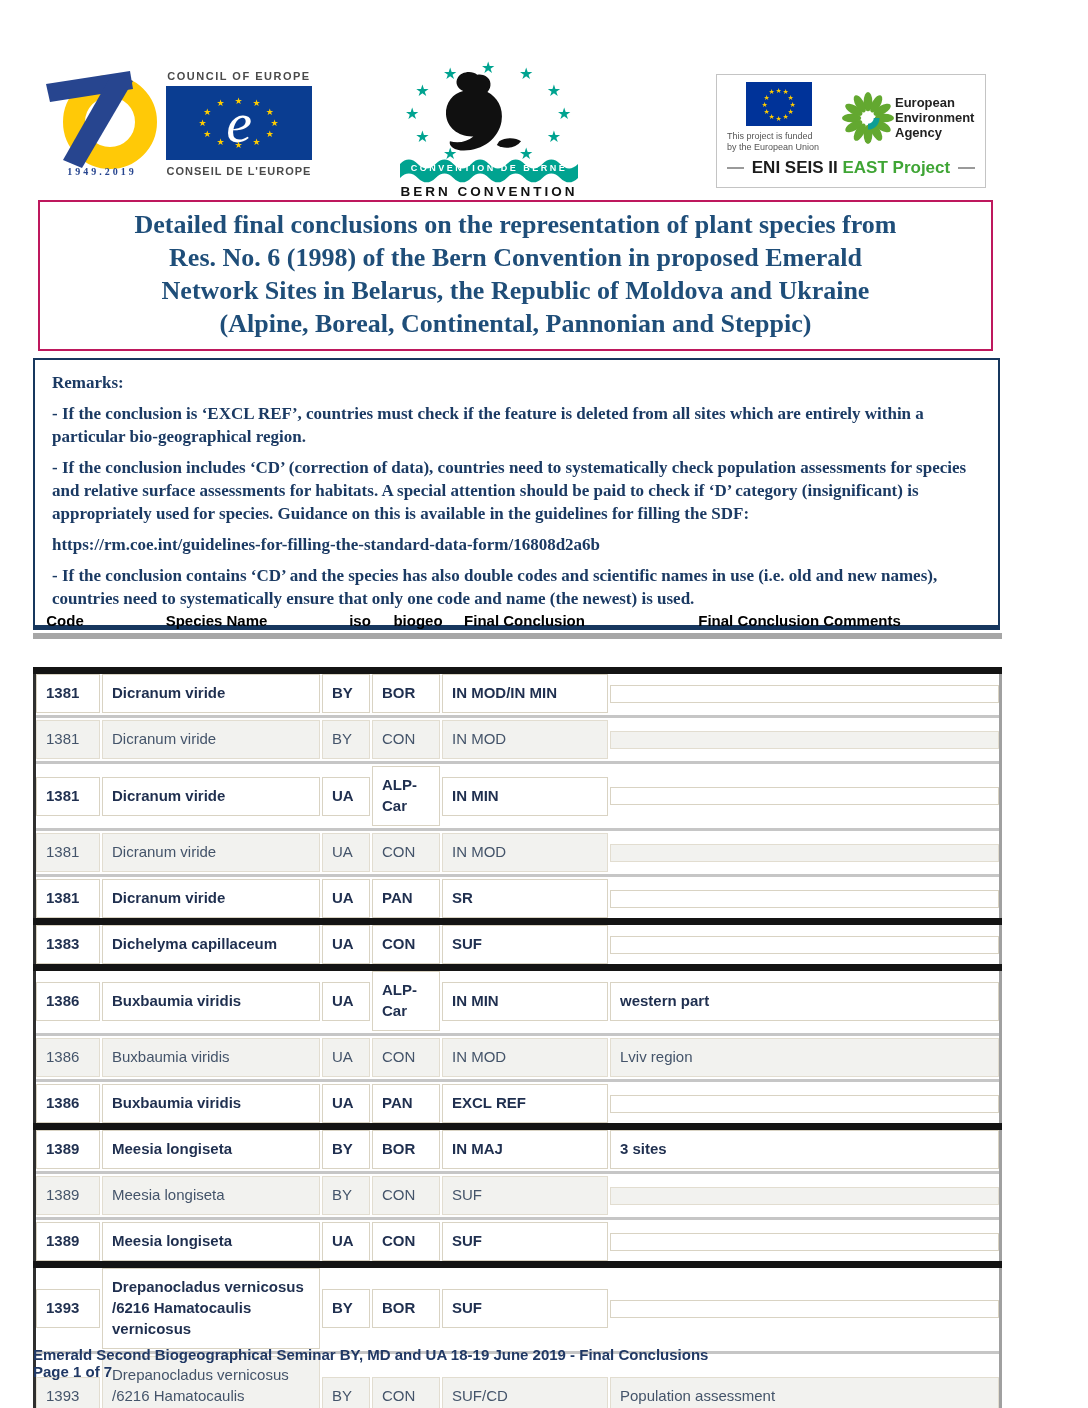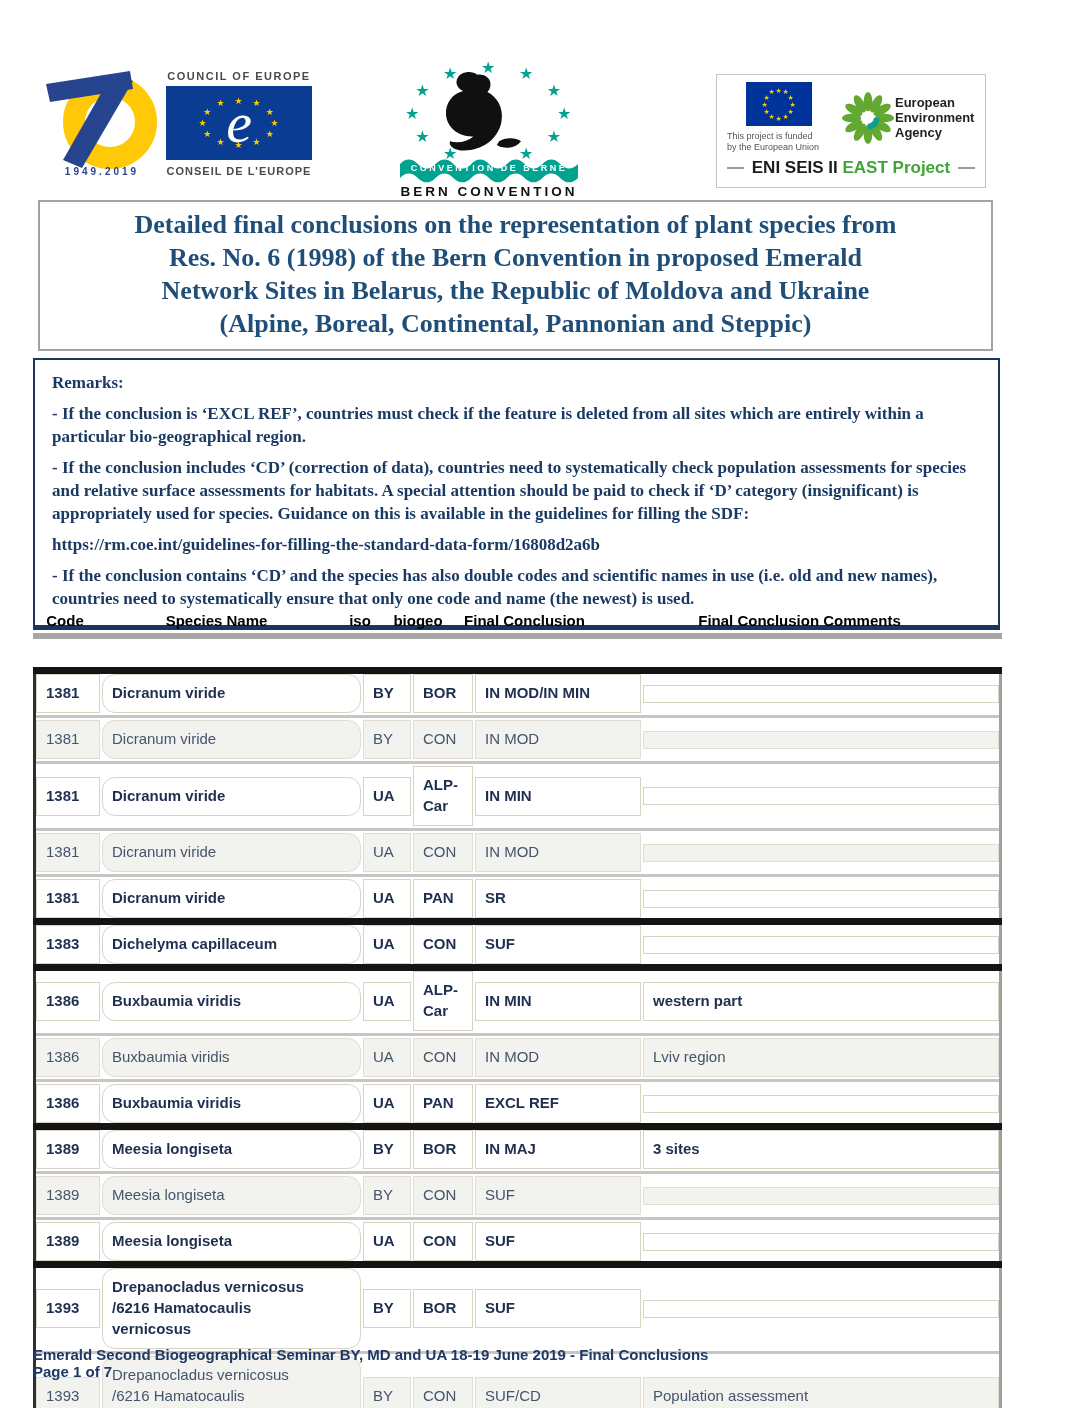--- a/index.html
+++ b/index.html
@@ -1,20 +1,20 @@
 <!DOCTYPE html>
 <html><head>
 <meta charset="utf-8">
 <style>
   html,body{margin:0;padding:0;background:#fff;}
   .page{position:relative;width:1088px;height:1408px;background:#fff;overflow:hidden;
         font-family:"Liberation Sans",sans-serif;}
 
   
-  .logo-70{position:absolute;left:40px;top:68px;width:122px;height:128px;}
+  .logo-70{position:absolute;left:40px;top:68px;width:122px;height:128px;font-family:Liberation Serif, serif;}
   .logo-70 svg{display:block;width:122px;height:102px;}
   .years{position:absolute;left:6px;top:98px;width:112px;text-align:center;font-size:10px;
          letter-spacing:3px;color:#27458f;font-weight:700;}
 
   .logo-coe{position:absolute;left:166px;top:70px;width:146px;text-align:center;}
   .coe-top{font-size:11px;letter-spacing:1.5px;color:#4a4a4a;font-weight:700;margin-bottom:4px;white-space:nowrap;}
   .coe-emblem{position:relative;width:146px;height:74px;background:#0a3d91;overflow:hidden;}
   .coe-e{position:absolute;left:0;right:0;top:0;font-family:"Liberation Serif",serif;font-style:italic;
          font-size:58px;line-height:74px;color:#fff;text-align:center;}
   .coe-bottom{font-size:11px;letter-spacing:1px;color:#4a4a4a;font-weight:700;margin-top:5px;white-space:nowrap;}
@@ -37,41 +37,41 @@
   .eea-col{display:flex;align-items:center;}
   .eea-flower svg{display:block;width:54px;height:54px;}
   .eea-name{font-size:13px;font-weight:700;color:#222;line-height:15px;}
   .lr-bottom{display:flex;align-items:center;justify-content:center;gap:8px;margin-top:5px;}
   .dash{width:32px;height:2px;background:#9a9a9a;}
   .proj{font-size:17px;font-weight:700;color:#1c1c1c;white-space:nowrap;}
   .proj-green{color:#3fa535;}
 
   
   .title-box{position:absolute;left:38px;top:200px;width:955px;box-sizing:border-box;
-             border:2px solid #a3a3a3;padding:6px 10px 9px;text-align:center;
+             border:2px solid #be185d;padding:6px 10px 9px;text-align:center;
              font-family:"Liberation Serif",serif;font-weight:700;font-size:26px;line-height:33px;color:#1F4E79;}
   .remarks-box{position:absolute;left:33px;top:358px;width:967px;box-sizing:border-box;
                border:2px solid #17375E;border-bottom-width:5px;padding:3px 9px 7px;
                font-family:"Liberation Serif",serif;font-weight:600;font-size:17px;line-height:23px;color:#1b3a63;}
   .rpara{margin:8px;}
 
   
   .tbl{position:absolute;left:33px;top:612px;width:969px;}
   .tbl-head{display:flex;font-weight:700;font-size:15px;color:#000;}
   .tbl-head span{display:block;text-align:center;}
   .h-code{width:64px;} .h-species{width:239px;} .h-iso{width:48px;} .h-biogeo{width:68px;}
   .h-conc{width:145px;} .h-comm{flex:1;}
   .head-bar{height:6px;background:#a6a6a6;margin-top:4px;}
   .tbl-body{margin-top:28px;border-left:3px solid #2f2f2f;border-right:3px solid #a0a0a0;}
   .trow{display:flex;align-items:center;}
   .cell{box-sizing:border-box;border:1px solid #d9d3c3;background:#fff;padding:7px 9px 9px;
         margin-right:2px;font-size:15px;white-space:pre-line;line-height:21px;}
   .trow.bold .cell{color:#1f2f4f;font-weight:700;}
   .trow.normal .cell{background:#f2f2ef;color:#44546A;font-weight:400;border-color:#e2ddd0;}
-  .c-code{width:64px;} .c-species{width:259px;border-radius:13px;} .c-iso{width:48px;} .c-biogeo{width:60px;}
+  .c-code{width:64px;} .c-species{width:218px;} .c-iso{width:48px;} .c-biogeo{width:68px;}
   .c-conc{width:166px;} .c-comm{flex:1;margin-right:0;}
   .sep-black{height:7px;background:#141414;margin:0 -3px;}
   .sep-gray{height:3px;background:#c6c6c6;margin:2px 0;}
   .tall{min-height:56px;}
 
   
   .footer{position:absolute;left:33px;top:1346px;width:962px;display:flex;justify-content:space-between;
           font-weight:700;font-size:15px;color:#203864;flex-direction:column;}
 </style>
 </head>

